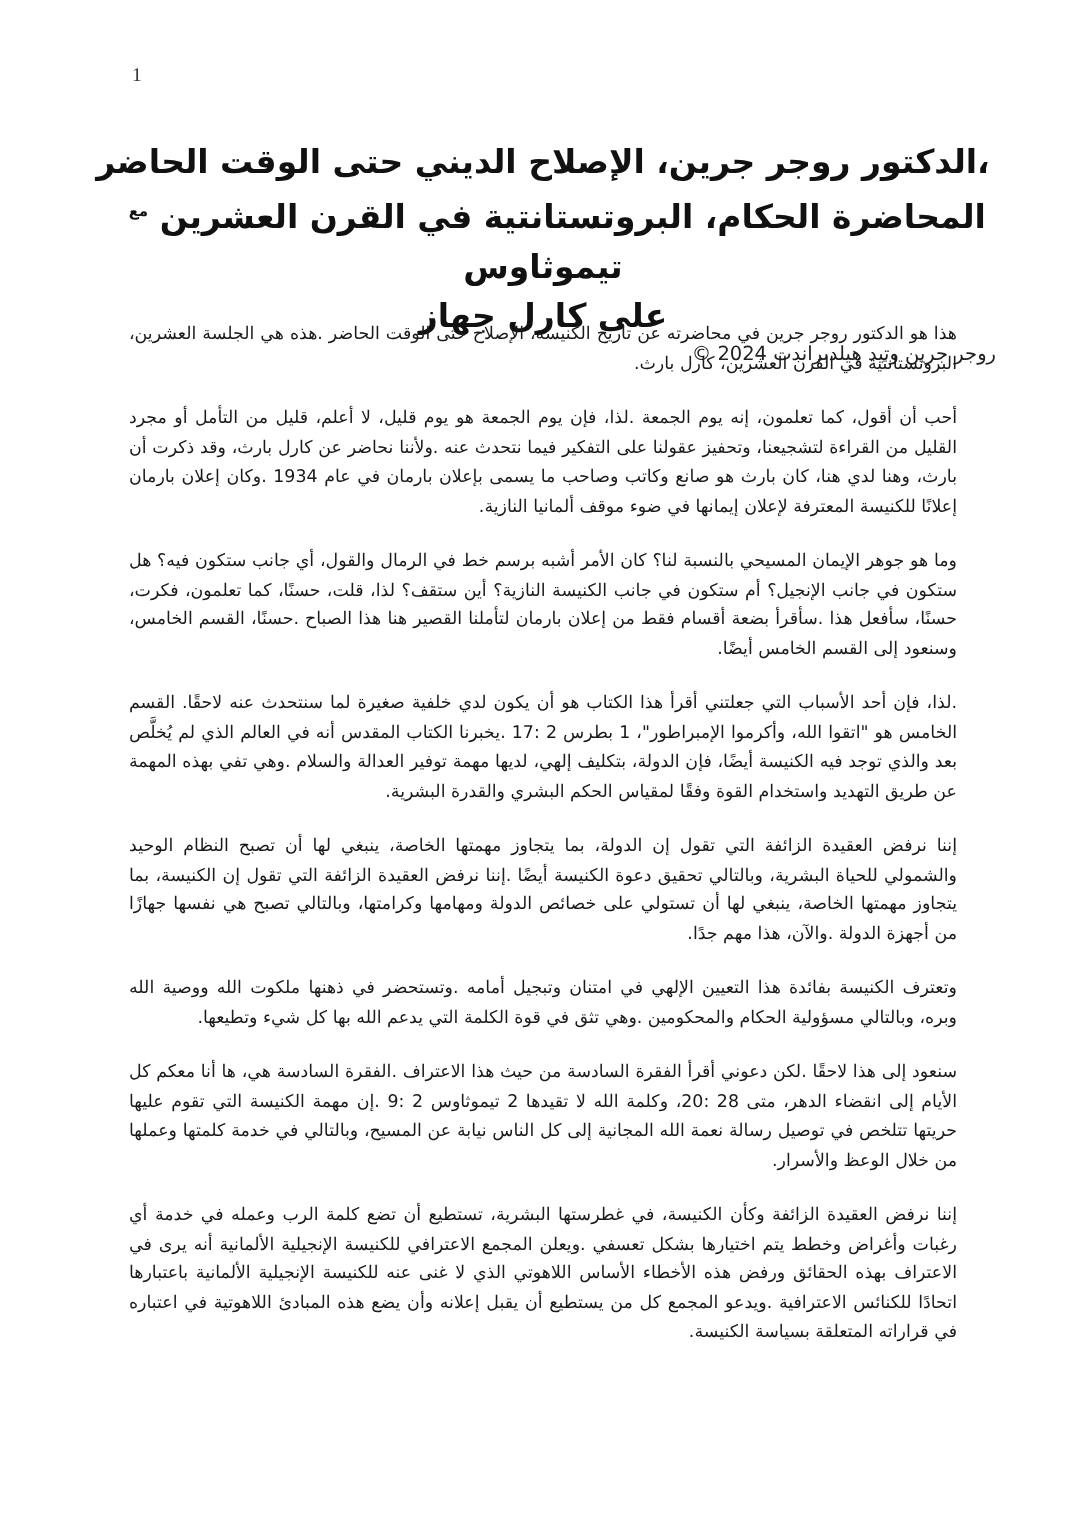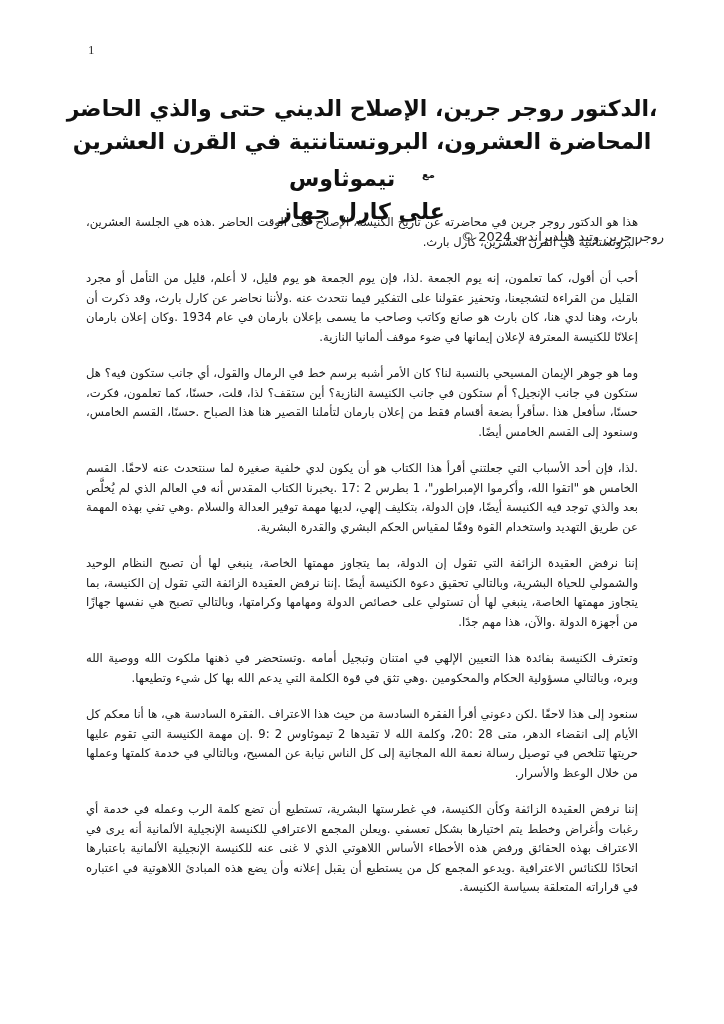--- a/index.html
+++ b/index.html
@@ -68,22 +68,22 @@
       margin: 0 0 17px 0;
     }
   </style>
 </head>
 <body>
 
 <div class="page-number">1</div>
 
 <div class="title-block">
   <h1 class="title">
-    <span>،الدكتور روجر جرين، الإصلاح الديني حتى والذي الحاضر</span><br>
-    <span><span>المحاضرة العشرون، البروتستانتية في القرن العشرين</span> <span class="sup">مع</span> <span>تيموثاوس</span></span><br>
+    <span>،الدكتور روجر جرين، الإصلاح الديني حتى الوقت الحاضر</span><br>
+    <span><span>المحاضرة الحكام، البروتستانتية في القرن العشرين</span> <span class="sup">مع</span> <span>تيموثاوس</span></span><br>
     <span>على كارل جهاز</span>
   </h1>
   <div class="subtitle">روجر جرين وتيد هيلدبراندت 2024 ©</div>
 </div>
 
 <div class="body">
   <p class="para">هذا هو الدكتور روجر جرين في محاضرته عن تاريخ الكنيسة، الإصلاح حتى الوقت الحاضر .هذه هي الجلسة العشرين، البروتستانتية في القرن العشرين، كارل بارث.</p>
   <p class="para">أحب أن أقول، كما تعلمون، إنه يوم الجمعة .لذا، فإن يوم الجمعة هو يوم قليل، لا أعلم، قليل من التأمل أو مجرد القليل من القراءة لتشجيعنا، وتحفيز عقولنا على التفكير فيما نتحدث عنه .ولأننا نحاضر عن كارل بارث، وقد ذكرت أن بارث، وهنا لدي هنا، كان بارث هو صانع وكاتب وصاحب ما يسمى بإعلان بارمان في عام 1934 .وكان إعلان بارمان إعلانًا للكنيسة المعترفة لإعلان إيمانها في ضوء موقف ألمانيا النازية.</p>
   <p class="para">وما هو جوهر الإيمان المسيحي بالنسبة لنا؟ كان الأمر أشبه برسم خط في الرمال والقول، أي جانب ستكون فيه؟ هل ستكون في جانب الإنجيل؟ أم ستكون في جانب الكنيسة النازية؟ أين ستقف؟ لذا، قلت، حسنًا، كما تعلمون، فكرت، حسنًا، سأفعل هذا .سأقرأ بضعة أقسام فقط من إعلان بارمان لتأملنا القصير هنا هذا الصباح .حسنًا، القسم الخامس، وسنعود إلى القسم الخامس أيضًا.</p>
   <p class="para">.لذا، فإن أحد الأسباب التي جعلتني أقرأ هذا الكتاب هو أن يكون لدي خلفية صغيرة لما سنتحدث عنه لاحقًا. القسم الخامس هو "اتقوا الله، وأكرموا الإمبراطور"، 1 بطرس 2 :17 .يخبرنا الكتاب المقدس أنه في العالم الذي لم يُخلَّص بعد والذي توجد فيه الكنيسة أيضًا، فإن الدولة، بتكليف إلهي، لديها مهمة توفير العدالة والسلام .وهي تفي بهذه المهمة عن طريق التهديد واستخدام القوة وفقًا لمقياس الحكم البشري والقدرة البشرية.</p>

